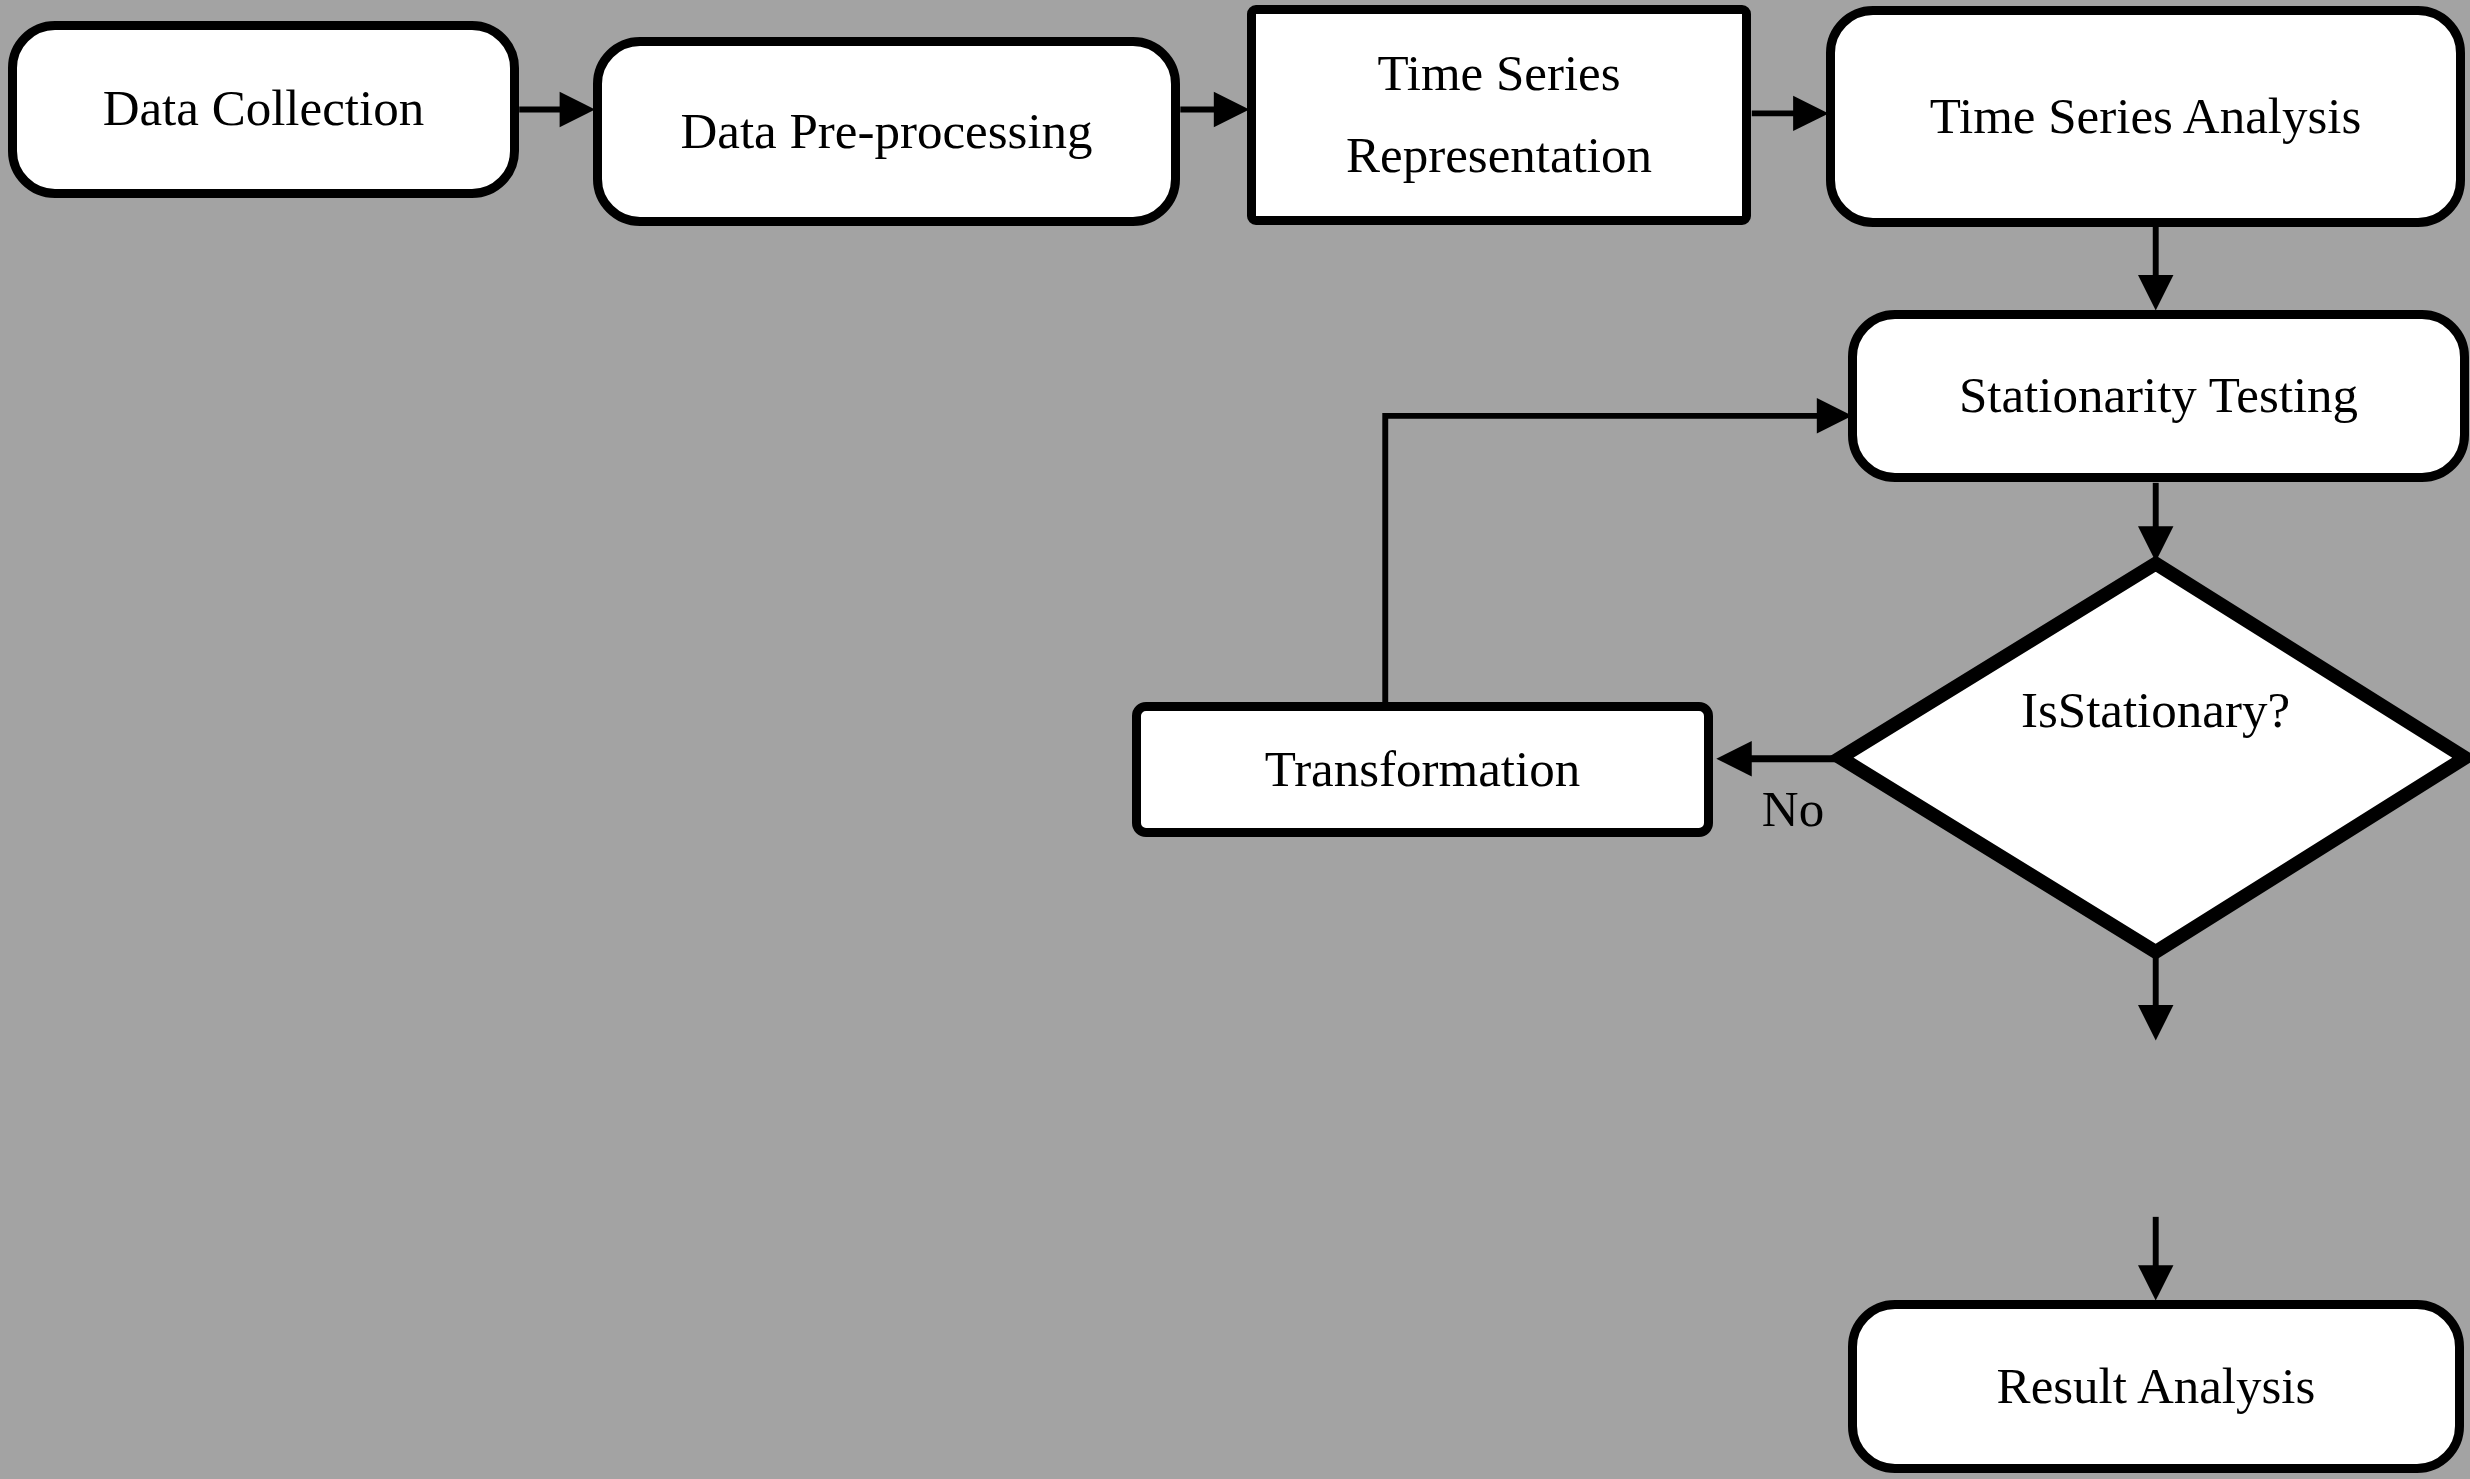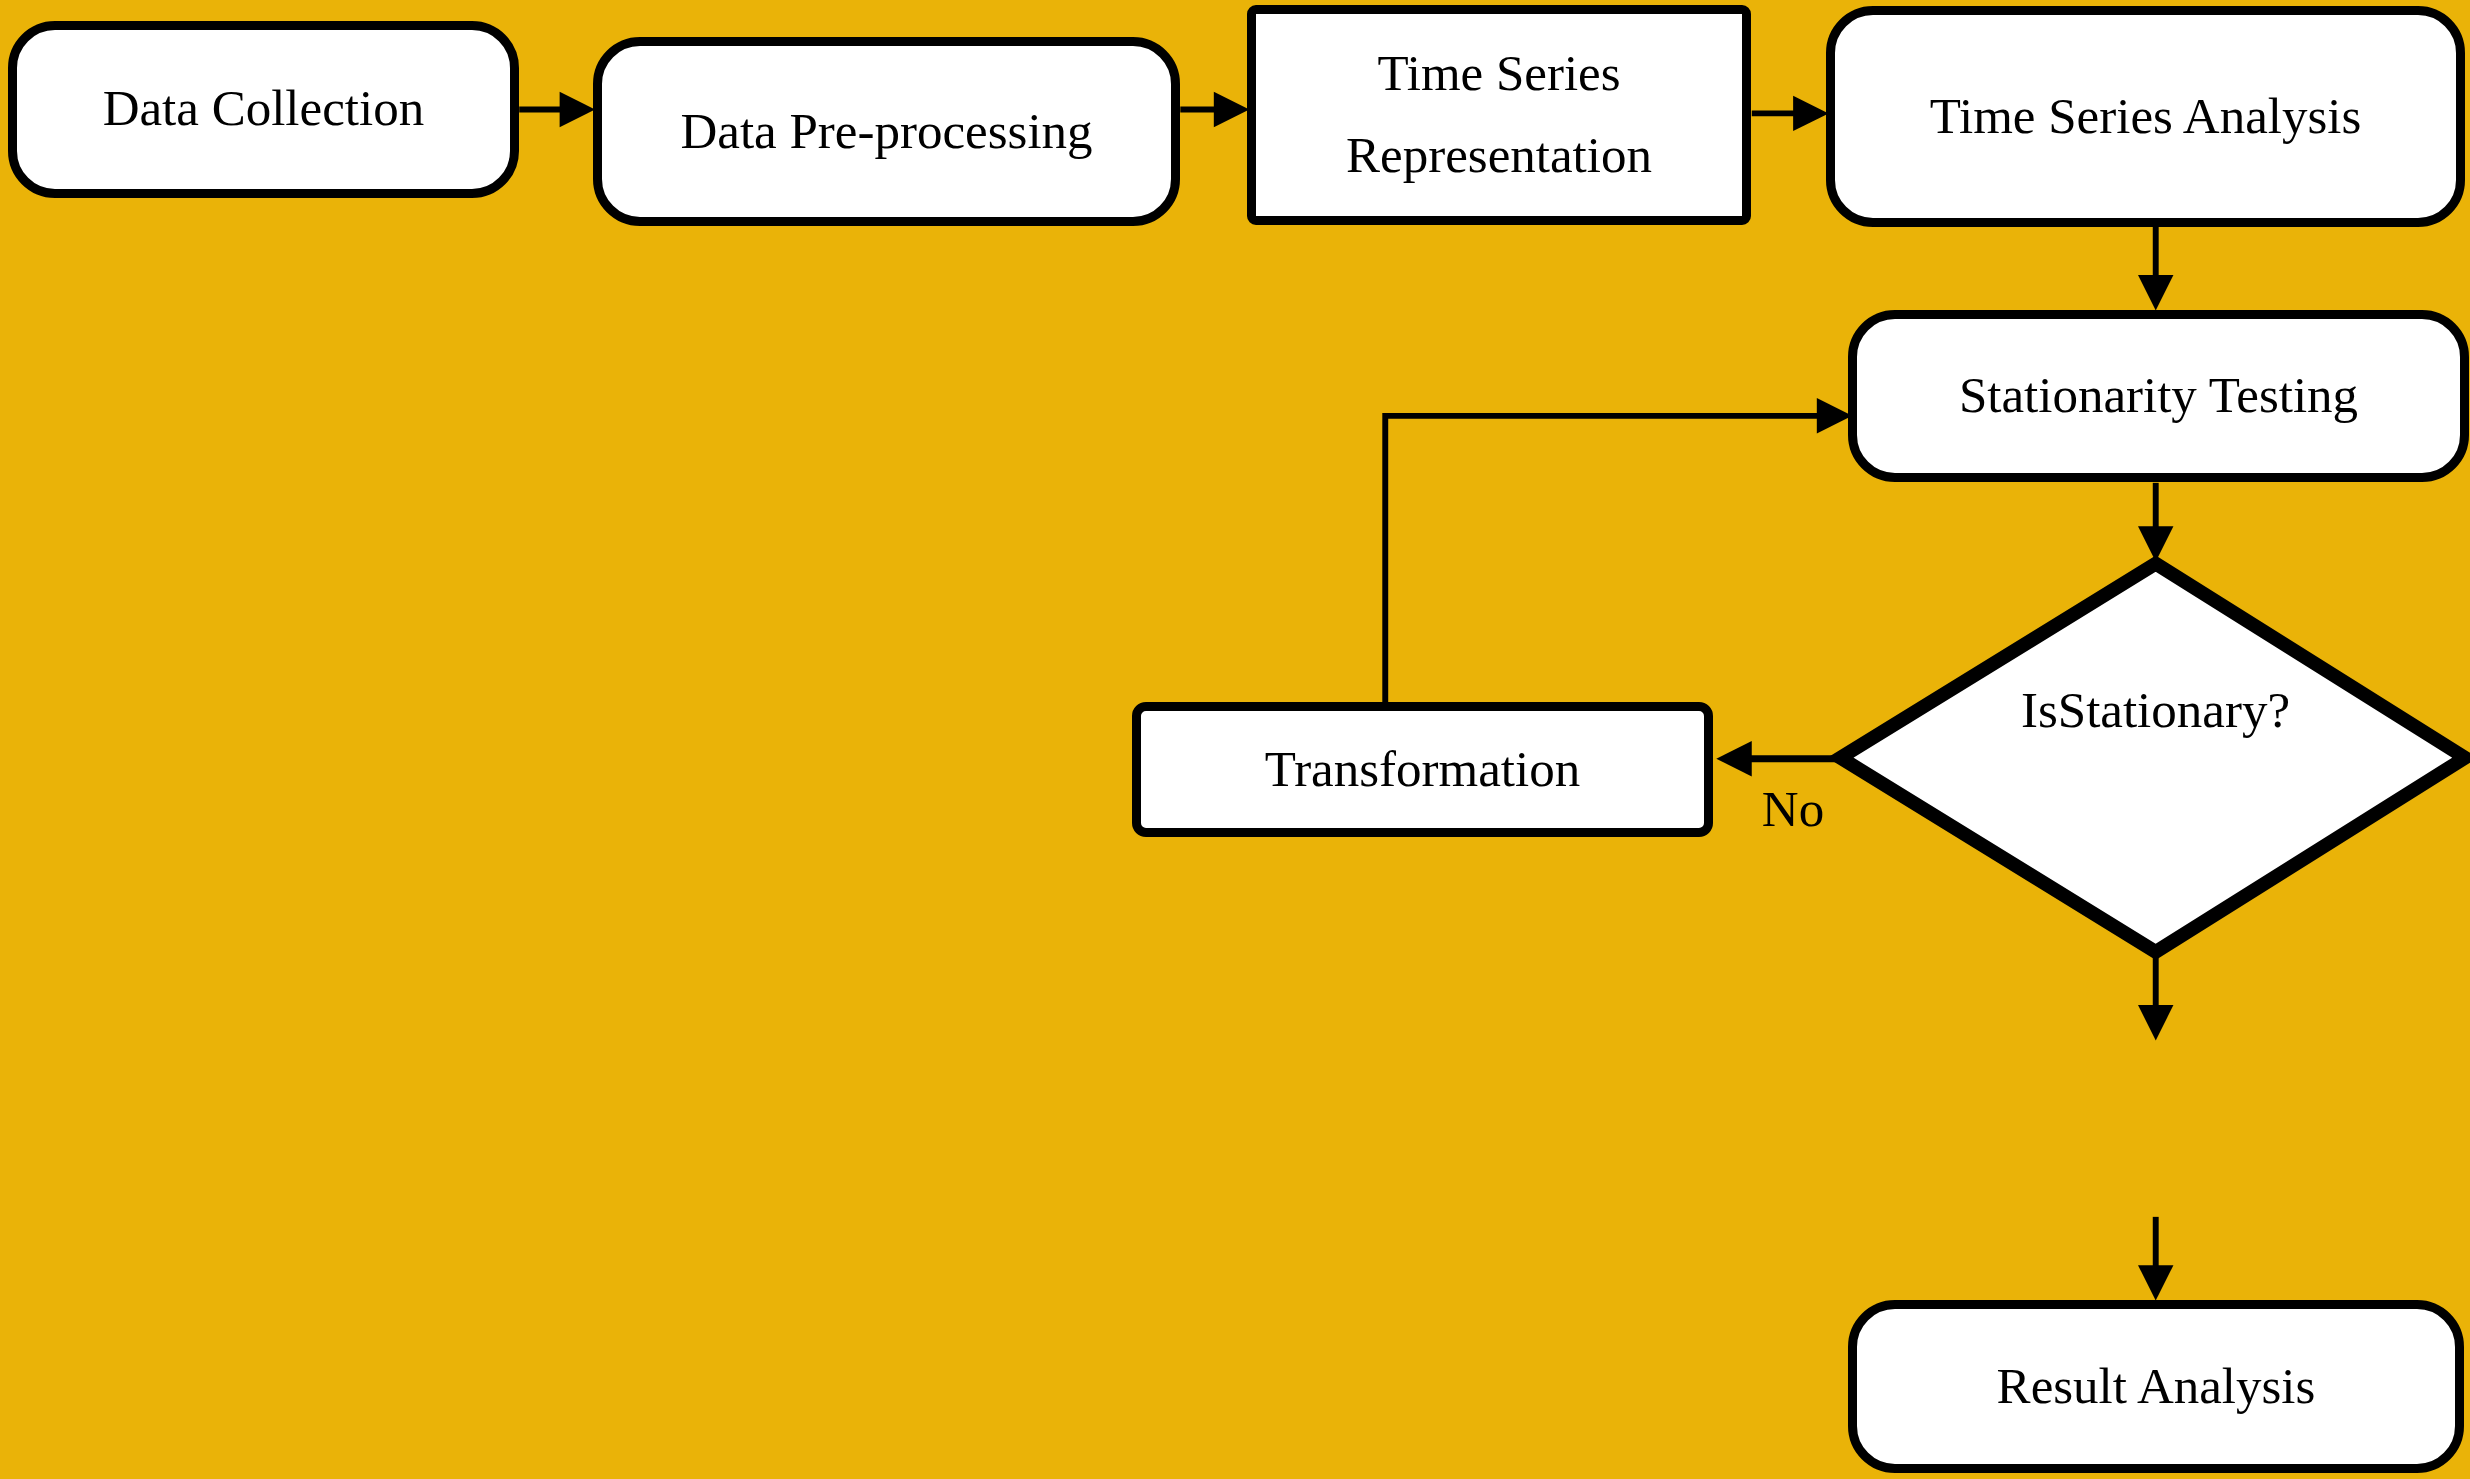--- a/index.html
+++ b/index.html
@@ -1,20 +1,20 @@
 <!DOCTYPE html>
 <html><head>
 <meta charset="utf-8">
 <style>
   html, body { margin: 0; padding: 0; background: #ffffff; }
   #canvas {
     position: relative;
     width: 2471px;
     height: 1480px;
-    background: #eab308;
+    background: #a3a3a3;
     font-family: "Liberation Serif", "DejaVu Serif", serif;
     color: #000000;
     overflow: hidden;
   }
   #edge-layer {
     position: absolute;
     left: 0; top: 0;
     width: 2471px; height: 1480px;
   }
   .node {

